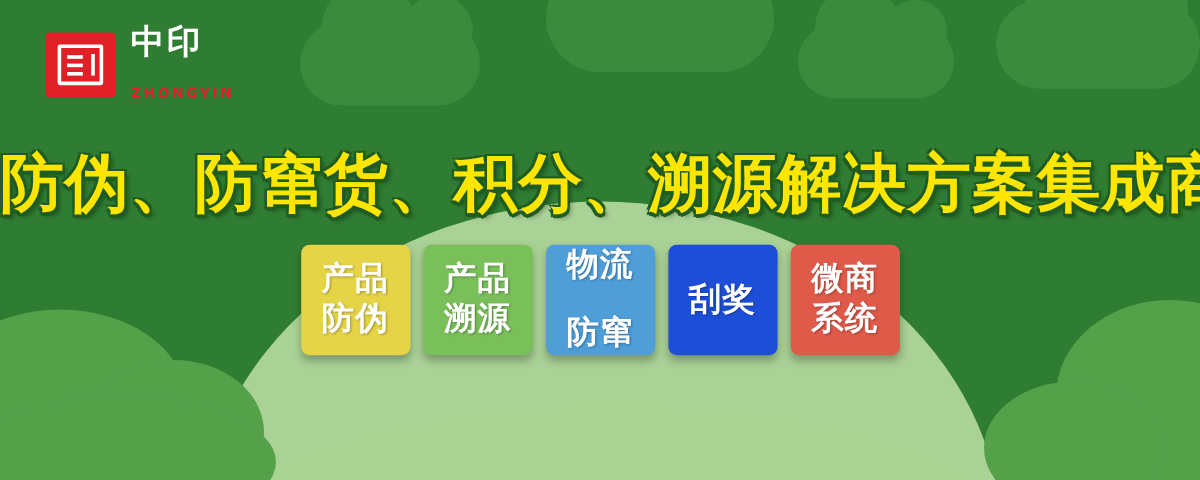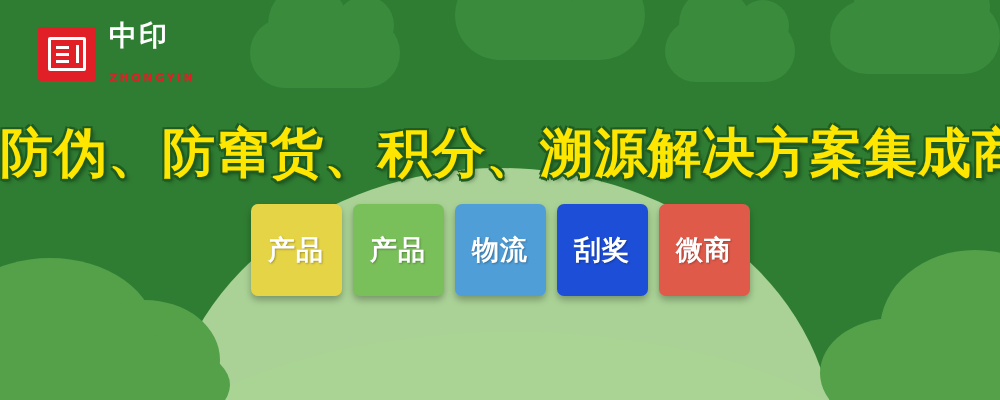--- a/index.html
+++ b/index.html
@@ -229,28 +229,32 @@
       <div class="logo-cn">中印</div>
       <div class="logo-en">ZHONGYIN</div>
     </div>
   </div>
 
   <div class="headline">防伪、防窜货、积分、溯源解决方案集成商</div>
 
   <div class="chips">
     <div class="chip" style="background:#e6d447;">
       <span>产品</span>
+      <span>防伪</span>
     </div>
     <div class="chip" style="background:#7ac05a;">
       <span>产品</span>
+      <span>溯源</span>
     </div>
     <div class="chip" style="background:#4f9ed8;gap:24px;">
       <span>物流</span>
+      <span>防窜</span>
     </div>
     <div class="chip" style="background:#1d4ed8;">
       <span>刮奖</span>
     </div>
     <div class="chip" style="background:#e05a4a;align-items:center;">
       <span>微商</span>
+      <span>系统</span>
     </div>
   </div>
 
 </div>
 
 </body></html>

